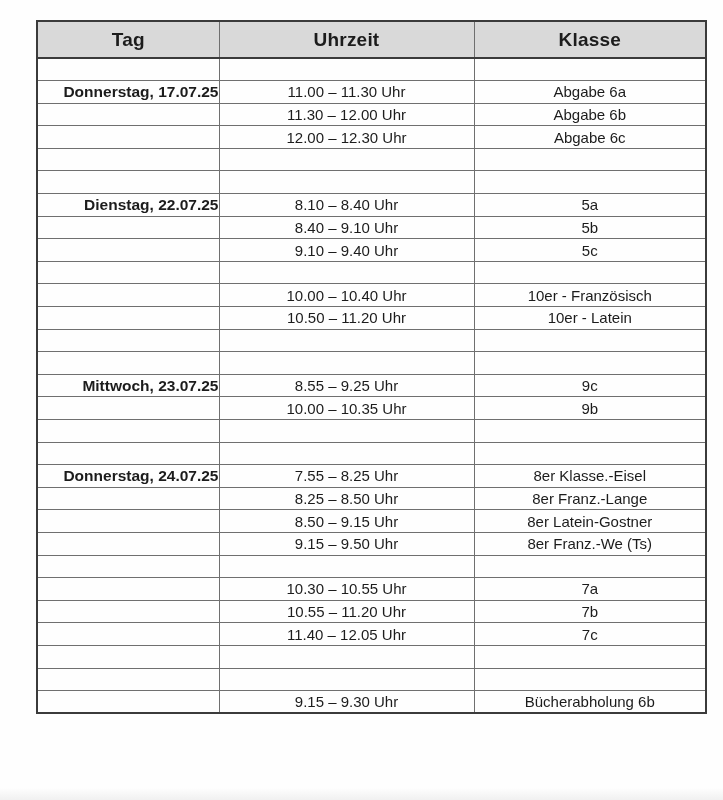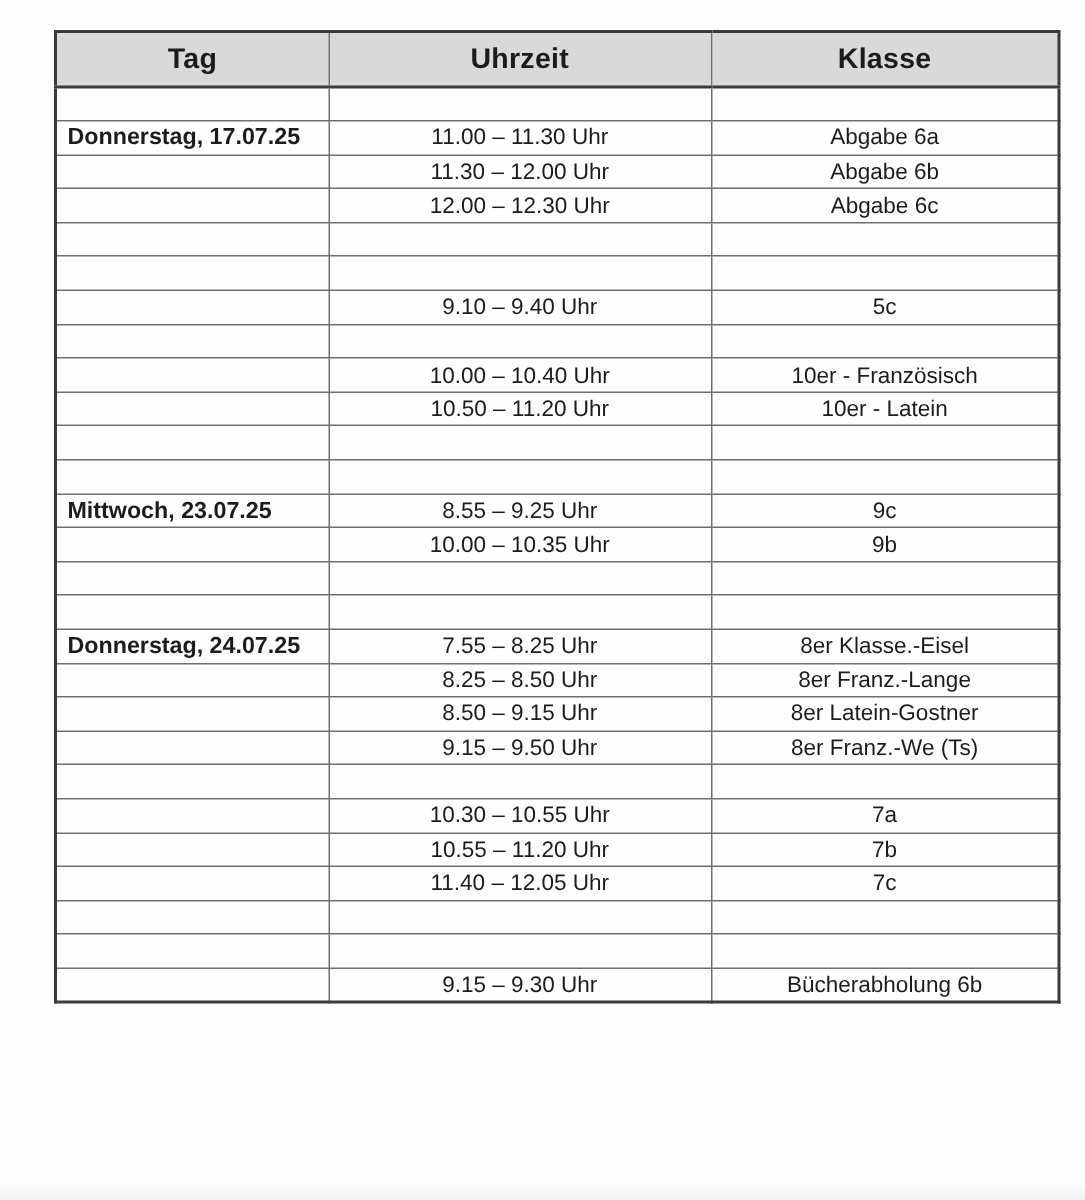--- a/index.html
+++ b/index.html
@@ -46,21 +46,21 @@
     letter-spacing: 0.2px;
   }
   tbody tr { height: 22.6px; }
   tbody td {
     font-size: 15px;
     vertical-align: middle;
     line-height: 1;
   }
   td.col-day {
     font-weight: 700;
-    text-align: left;
+    text-align: right;
     padding-left: 7px;
     font-size: 15.5px;
   }
   td.col-time, td.col-klasse { text-align: center; }
   .bottom-shade {
     position: absolute;
     left: 0; right: 0; bottom: 0;
     height: 12px;
     background: linear-gradient(to bottom, rgba(255,255,255,0), rgba(120,120,120,0.10));
     pointer-events: none;
@@ -114,21 +114,31 @@
     <td class="col-time"></td>
     <td class="col-klasse"></td>
   </tr>
 
   <tr>
     <td class="col-day"></td>
     <td class="col-time"></td>
     <td class="col-klasse"></td>
   </tr>
 
-
+  <tr>
+    <td class="col-day">Dienstag, 22.07.25</td>
+    <td class="col-time">8.10 – 8.40 Uhr</td>
+    <td class="col-klasse">5a</td>
+  </tr>
+
+  <tr>
+    <td class="col-day"></td>
+    <td class="col-time">8.40 – 9.10 Uhr</td>
+    <td class="col-klasse">5b</td>
+  </tr>
 
   <tr>
     <td class="col-day"></td>
     <td class="col-time">9.10 – 9.40 Uhr</td>
     <td class="col-klasse">5c</td>
   </tr>
 
   <tr>
     <td class="col-day"></td>
     <td class="col-time"></td>

